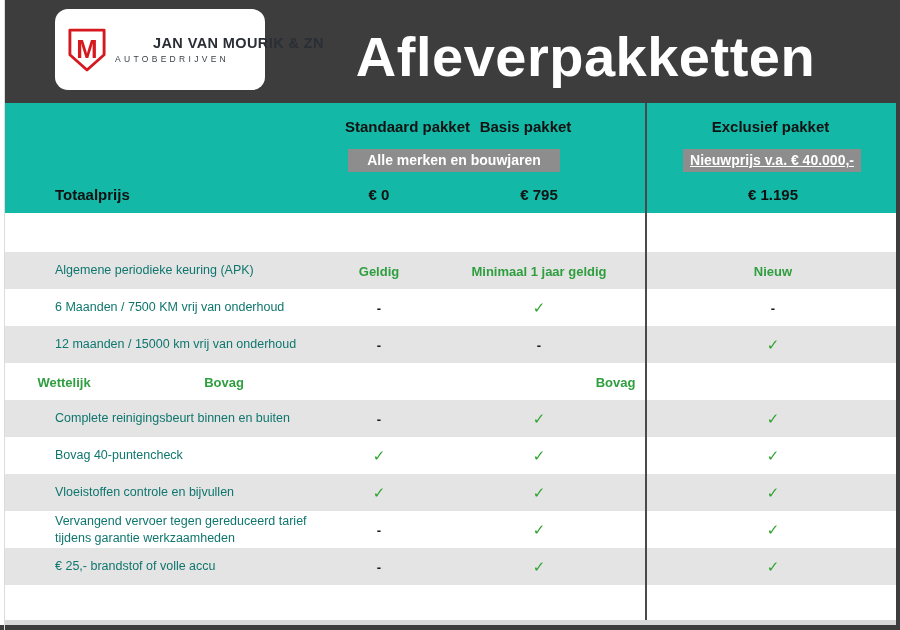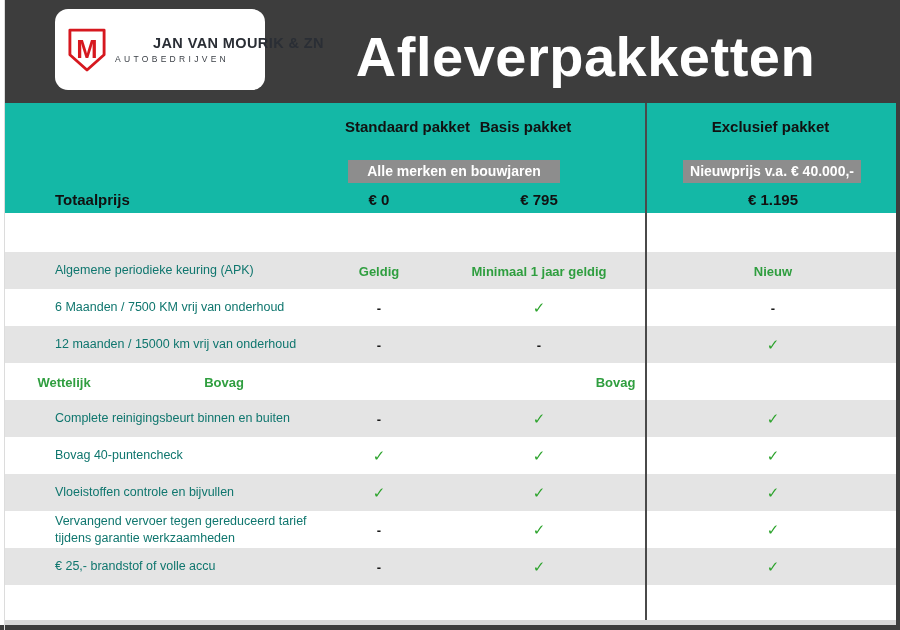--- a/index.html
+++ b/index.html
@@ -24,34 +24,34 @@
     font-size:56px; font-weight:bold; color:#ffffff; letter-spacing:0.5px;
   }
 
   
   .gray-band { position:absolute; left:5px; top:103px; right:4px; height:110px; background:#14b8a6; }
   .col-head { position:absolute; top:15px; font-size:15px; font-weight:bold; color:#111; text-align:center; }
   .col-head.std   { left:295px; width:215px; }
   .col-head.basis { left:428px; width:185px; }
   .col-head.excl  { left:640px; right:0; }
   .badge {
-    position:absolute; top:57px; height:23px; line-height:23px; background:#8d8d8d;
+    position:absolute; top:46px; height:23px; line-height:23px; background:#8d8d8d;
     color:#ffffff; font-weight:bold; font-size:14px; text-align:center;
   }
   .badge.left  { left:343px; width:212px; }
-  .badge.right { left:678px; width:178px; }
+  .badge.right { left:678px; width:178px;text-decoration:underline; }
 
   
   .c-label { flex:0 0 315px; padding-left:50px; padding-right:8px; box-sizing:border-box; }
   .c-std   { flex:0 0 118px; text-align:center; }
   .c-basis { flex:0 0 202px; text-align:center; }
   .c-gap   { flex:0 0 10px; }
   .c-excl  { flex:1; text-align:center; }
 
-  .totals-row { position:absolute; left:0; right:0; top:83px; height:27px; display:flex; align-items:center; }
+  .totals-row { position:absolute; left:0; right:0; top:83px; height:27px; display:flex; }
   .totals-row .c-label { font-size:15px; font-weight:bold; color:#111; }
   .totals-value { font-size:15px; font-weight:bold; color:#111; }
 
   
   .rows { position:absolute; left:5px; right:4px; top:252px; }
   .row { display:flex; align-items:center; height:37px; }
   .row.gray  { background:#e4e4e4; }
   .row.white { background:#ffffff; }
   .row .c-label { font-size:12.5px; color:#0f766e; line-height:1.3; }
   .green { color:#2f9e3f; font-weight:bold; font-size:13px; }

